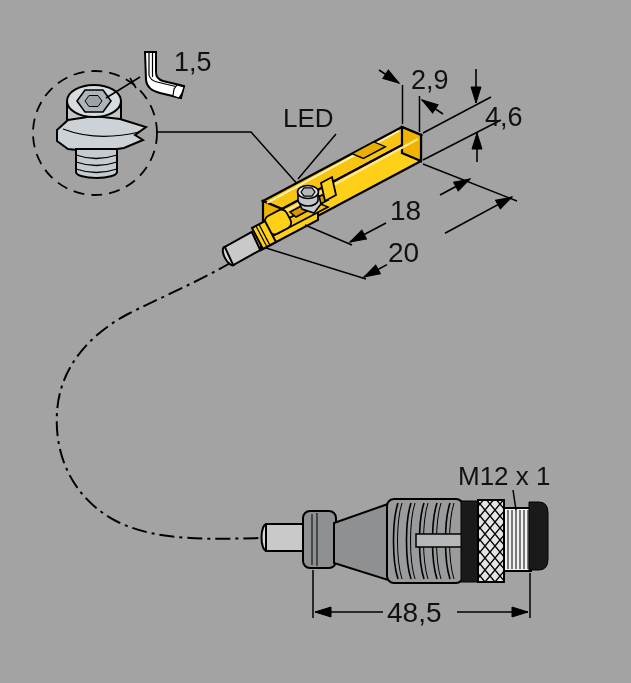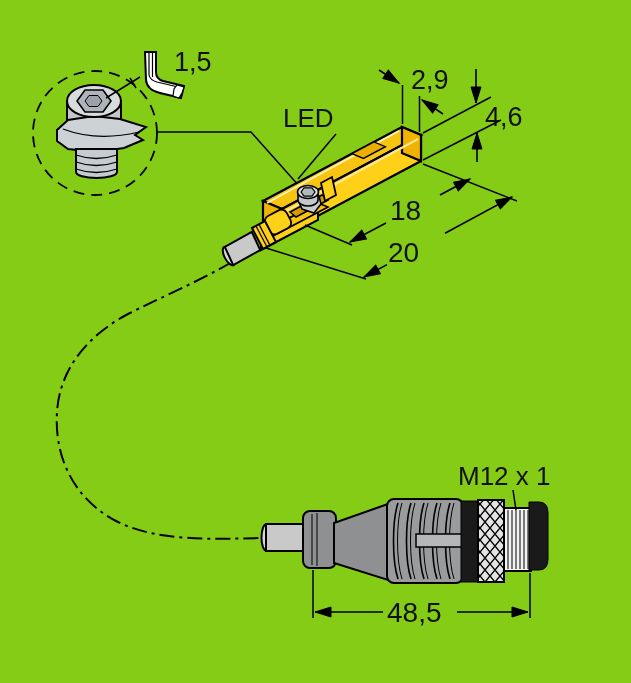--- a/index.html
+++ b/index.html
@@ -1,16 +1,16 @@
 <!DOCTYPE html>
 <html><head>
 <meta charset="utf-8">
 <style>
   html,body{margin:0;padding:0;background:#fff;}
-  .frame{width:631px;height:683px;background:#84cc16;position:relative;overflow:hidden;}
+  .frame{width:631px;height:683px;background:#a3a3a3;position:relative;overflow:hidden;}
   svg{display:block;}
   text{font-family:"Liberation Sans","DejaVu Sans",sans-serif;fill:#111;}
   .dim-label{font-size:28px;}
   .dim-label-sm{font-size:27px;}
   .part-label{font-size:26px;}
 </style>
 </head>
 <body>
 
 <div class="frame">

